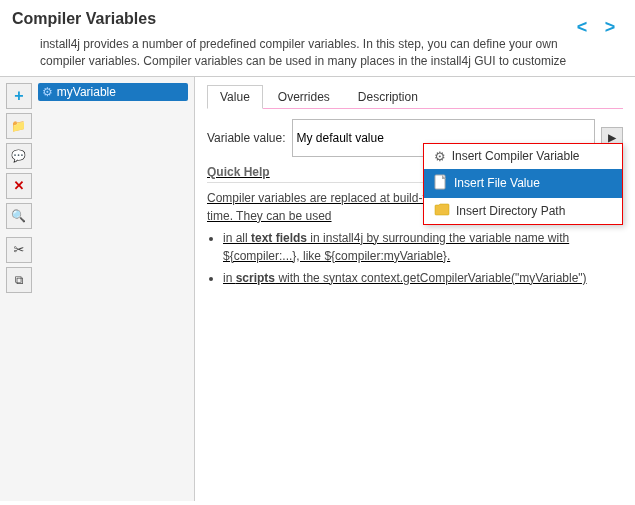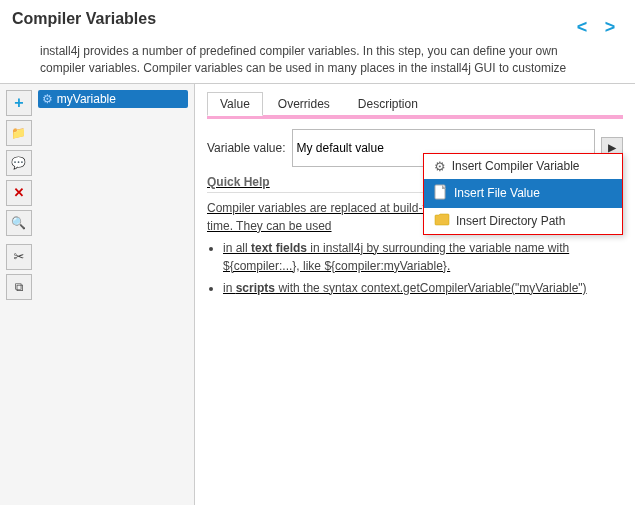--- a/index.html
+++ b/index.html
@@ -16,21 +16,21 @@
       padding: 10px 12px 6px 12px;
       display: flex;
       align-items: flex-start;
       justify-content: space-between;
     }
 
     .header-left h1 {
       font-size: 16px;
       font-weight: bold;
       color: #333;
-      margin-bottom: 15px;
+      margin-bottom: 8px;
     }
 
     .header-left p {
       font-size: 12px;
       color: #444;
       line-height: 1.4;
       margin-left: 28px;
     }
 
     .header-nav {
@@ -114,21 +114,21 @@
     }
 
     .right-panel {
       flex: 1;
       padding: 8px 12px;
       overflow-y: auto;
     }
 
     .tabs {
       display: flex;
-      border-bottom: 4px solid #f9a8d4;
+      border-bottom: 1px solid #f9a8d4;
       margin-bottom: 10px;
       gap: 2px;
       align-items: flex-end;
     }
 
     .tab {
       padding: 4px 12px;
       cursor: pointer;
       font-size: 12px;
       color: #333;

